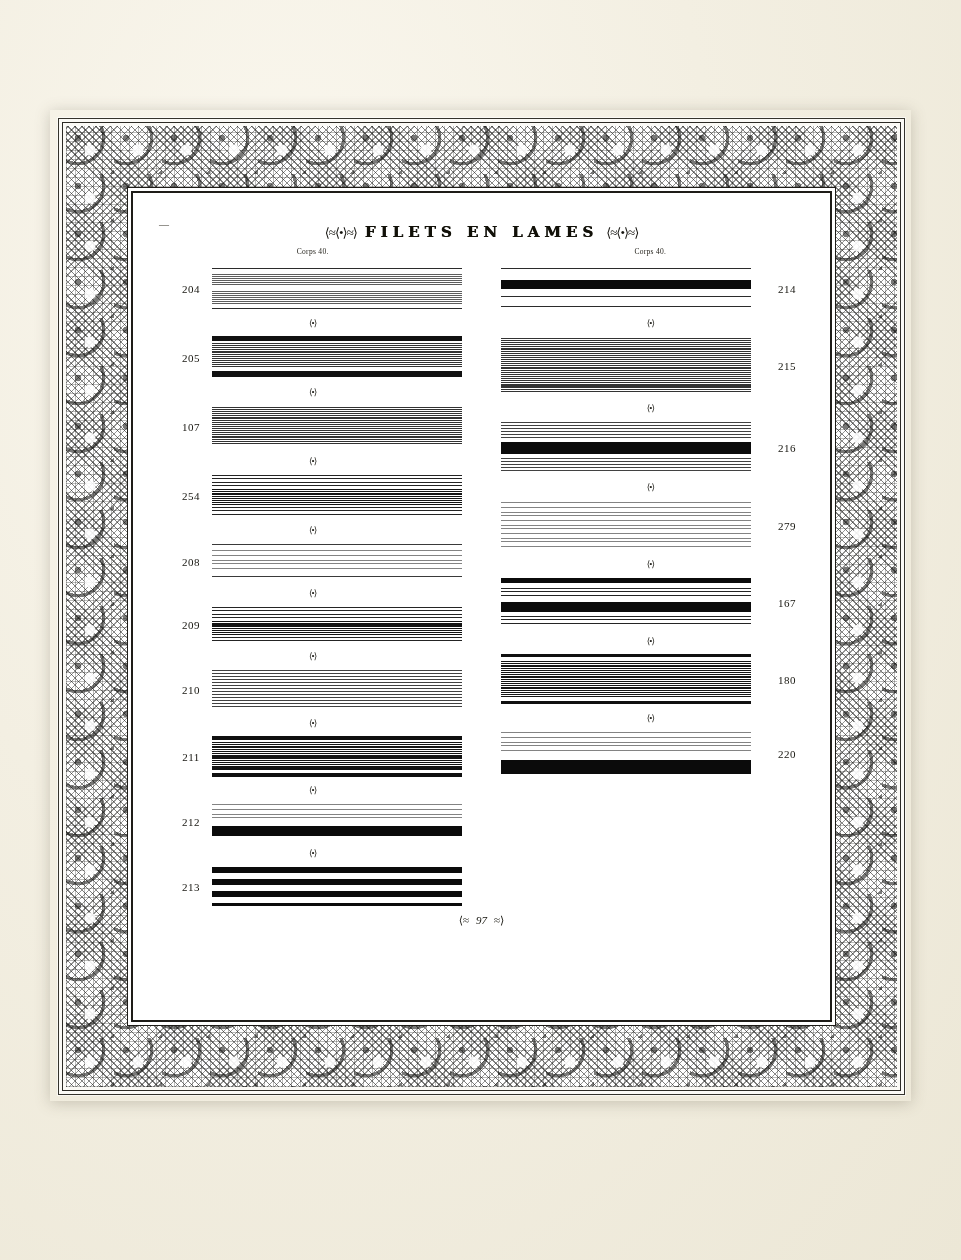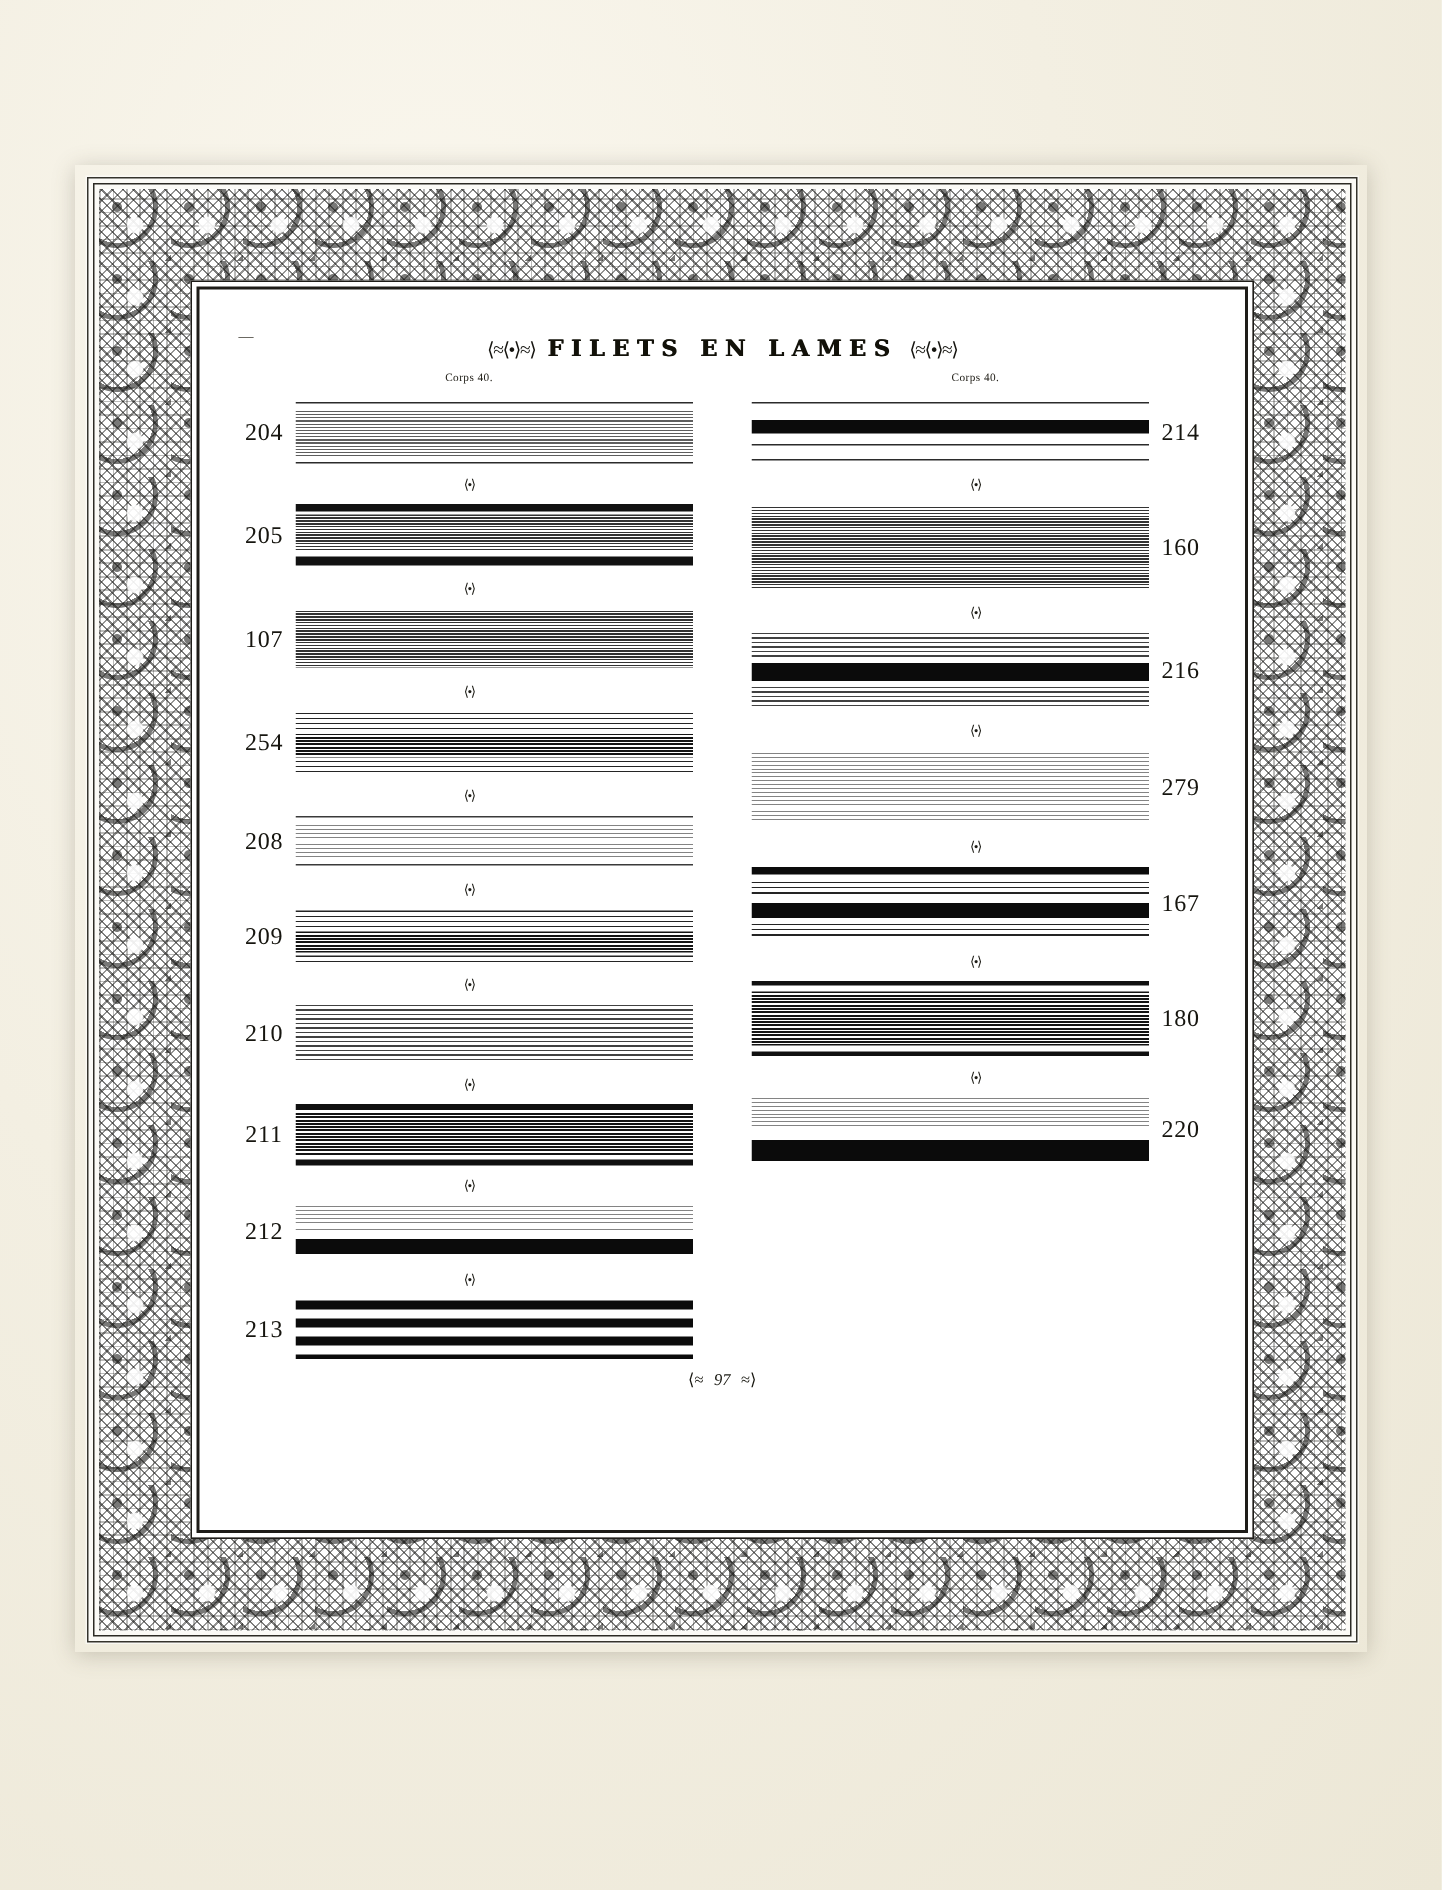--- a/index.html
+++ b/index.html
@@ -141,26 +141,27 @@
     letter-spacing: 0.3px;
     margin-bottom: 10px;
   }
 
   .spec-row {
     display: flex;
     align-items: center;
     gap: 8px;
   }
   .spec-num {
-    font-size: 16px;
+    font-size: 11px;
     color: #16150f;
     width: 26px;
     text-align: center;
     letter-spacing: 0.5px;
     flex: 0 0 26px;
+    margin-left: 15px;
   }
   .rule-box {
     flex: 1 1 auto;
     height: 46px;
     position: relative;
     overflow: hidden;
     background: #ffffff;
   }
 
   .sep {
@@ -324,21 +325,21 @@
                   <div style="position: absolute; left: 0px; right: 0px; top: 30px; height: 1px; background-color: rgb(43, 43, 43);"></div>
                   <div style="position: absolute; left: 0px; right: 0px; top: 40px; height: 1px; background-color: rgb(43, 43, 43);"></div>
                 </div>
                 <div class="spec-num">214</div>
               </div>
               <div class="sep">⟨•⟩</div>
               <div class="spec-row">
                 <div class="rule-box" style="height: 62px;">
                   <div style="position: absolute; left: 0px; right: 0px; top: 3px; height: 54px; background-image: repeating-linear-gradient(rgba(15, 15, 15, 0.85) 0px, rgba(15, 15, 15, 0.85) 1px, rgba(255, 255, 255, 0) 1px, rgba(255, 255, 255, 0) 1.9px);"></div>
                 </div>
-                <div class="spec-num">160</div>
+                <div class="spec-num">215</div>
               </div>
               <div class="sep">⟨•⟩</div>
               <div class="spec-row">
                 <div class="rule-box" style="height: 56px;">
                   <div style="position: absolute; left: 0px; right: 0px; top: 2px; height: 16px; background-image: repeating-linear-gradient(rgba(18, 18, 18, 0.8) 0px, rgba(18, 18, 18, 0.8) 0.8px, rgba(255, 255, 255, 0) 0.8px, rgba(255, 255, 255, 0) 3px);"></div>
                   <div style="position: absolute; left: 0px; right: 0px; top: 22px; height: 12px; background-color: rgb(11, 11, 11);"></div>
                   <div style="position: absolute; left: 0px; right: 0px; top: 38px; height: 14px; background-image: repeating-linear-gradient(rgba(18, 18, 18, 0.8) 0px, rgba(18, 18, 18, 0.8) 0.8px, rgba(255, 255, 255, 0) 0.8px, rgba(255, 255, 255, 0) 3px);"></div>
                 </div>
                 <div class="spec-num">216</div>
               </div>

